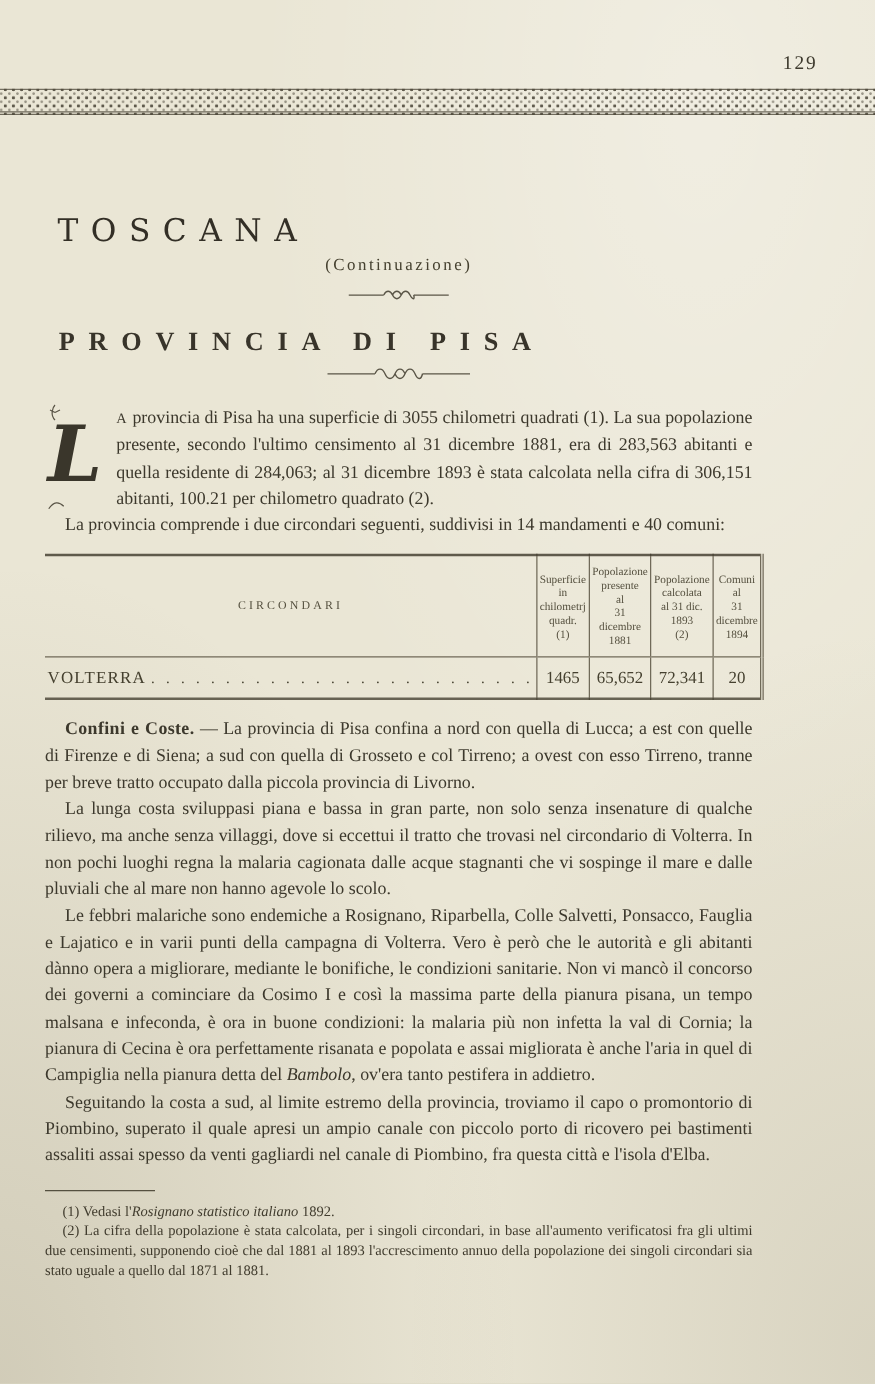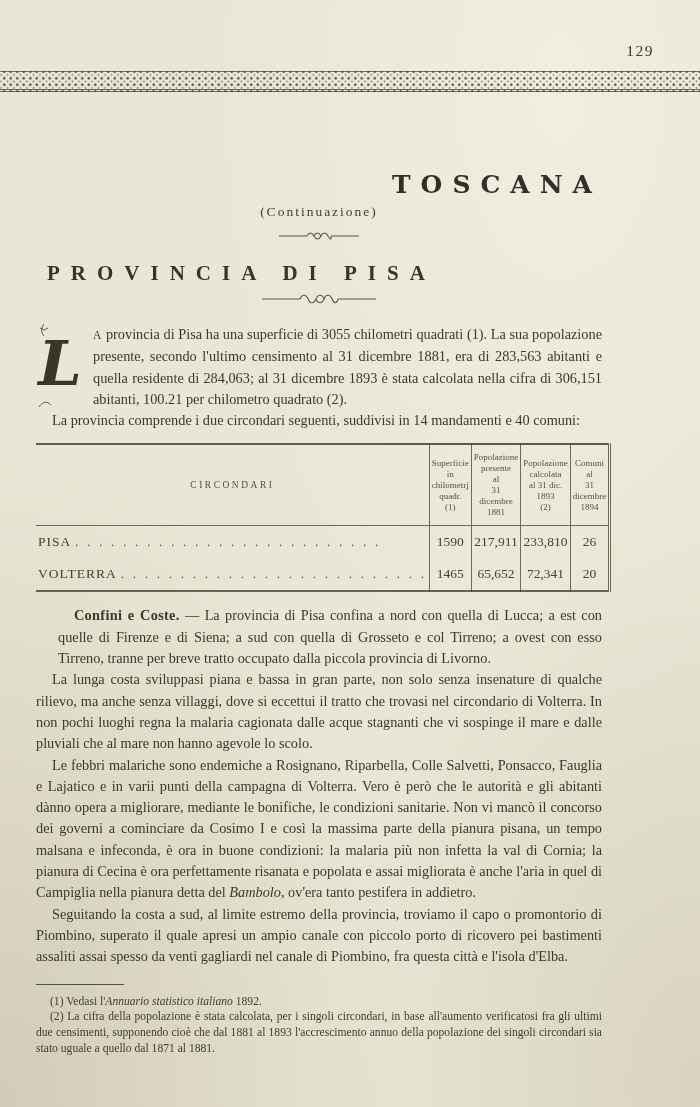--- a/index.html
+++ b/index.html
@@ -17,37 +17,37 @@
     position:absolute; top:71px; left:0; width:700px; height:21px; box-sizing:border-box;
     border-top:1px solid rgba(80,75,60,.75);
     border-bottom:3px double rgba(80,75,60,.8);
     background-image:
       radial-gradient(circle, rgba(70,65,52,.85) 1.05px, rgba(0,0,0,0) 1.5px),
       radial-gradient(circle, rgba(70,65,52,.5) .8px, rgba(0,0,0,0) 1.2px);
     background-size:6.5px 6.5px, 6.5px 6.5px;
     background-position:1px 3px, 4.2px 6.2px;
   }
   .text-col { position:absolute; left:36px; top:0; width:566px; }
-  .region-title { margin:170px 0 0 0; text-align:right; font-family:"DejaVu Serif", serif; font-weight:bold; font-size:25px; letter-spacing:10px; text-indent:10px; color:#332f26; }
+  .region-title { margin:170px 0 0 0; text-align:left; font-family:"DejaVu Serif", serif; font-weight:normal; font-size:25px; letter-spacing:10px; text-indent:10px; color:#332f26; }
   .continuation { margin:5px 0 0 0; text-align:center; font-size:13.5px; letter-spacing:2px; color:#45402f; }
   .ornament { display:block; margin:11px auto 0 auto; }
   .ornament2 { display:block; margin:7px auto 0 auto; }
   .province-title { margin:20px 0 0 0; text-align:left; font-size:21px; letter-spacing:11px; text-indent:11px; color:#38342a; }
   .lead-para { margin:19px 0 0 0; font-size:14.3px; line-height:21.3px; text-align:justify; }
   .drop-cap {
     float:left; width:52px; height:80px; margin:3px 7px 0 -2px; position:relative;
     font-family:"DejaVu Serif", serif; font-style:italic; font-weight:bold;
     font-size:62px; line-height:74px; text-align:center; color:#3a362b;
   }
   .drop-cap svg { position:absolute; }
   .flourish-top { top:-4px; left:2px; }
   .flourish-bottom { bottom:-2px; left:4px; }
   .lead-letter { font-size:11.5px; letter-spacing:1px; }
   .body-para { margin:0; font-size:14.3px; line-height:21.3px; text-align:justify; text-indent:16px; }
-  .after-table { margin-top:13px;margin-left:22px; }
+  .after-table { margin-top:13px; }
   .confini-label { font-weight:bold; letter-spacing:.3px; }
   .italic { font-style:italic;margin-top:36px; }
   .prov-table {
     margin:12px 0 0 0; width:553px; border-collapse:collapse; color:#45402f;
     border-top:2px solid rgba(70,65,50,.85);
     border-bottom:2px solid rgba(70,65,50,.8);
   }
   .prov-table th {
     font-weight:normal; font-size:9px; line-height:11px; padding:7px 2px;
     vertical-align:middle; white-space:pre-line; text-align:center;
@@ -125,32 +125,20 @@
 (2)</th>
           <th style="width:15%">Comuni
 al
 31 dicembre 1894</th>
         </tr>
       </thead>
       <tbody>
         <tr>
           <td class="name-cell">
             <span class="name-wrap">
-                <span>PISA</span>
-                <span class="leader"></span>
-              </span>
-          </td>
-          <td>1590</td>
-          <td>217,911</td>
-          <td>233,810</td>
-          <td>26</td>
-        </tr>
-        <tr>
-          <td class="name-cell">
-            <span class="name-wrap">
                 <span>VOLTERRA</span>
                 <span class="leader"></span>
               </span>
           </td>
           <td>1465</td>
           <td>65,652</td>
           <td>72,341</td>
           <td>20</td>
         </tr>
       </tbody>
@@ -159,19 +147,19 @@
     <p class="body-para after-table"><span class="confini-label">Confini e Coste.</span><span> — La provincia di Pisa confina a nord con quella di Lucca; a est con quelle di Firenze e di Siena; a sud con quella di Grosseto e col Tirreno; a ovest con esso Tirreno, tranne per breve tratto occupato dalla piccola provincia di Livorno.</span></p>
 
     <p class="body-para">La lunga costa sviluppasi piana e bassa in gran parte, non solo senza insenature di qualche rilievo, ma anche senza villaggi, dove si eccettui il tratto che trovasi nel circondario di Volterra. In non pochi luoghi regna la malaria cagionata dalle acque stagnanti che vi sospinge il mare e dalle pluviali che al mare non hanno agevole lo scolo.</p>
 
     <p class="body-para"><span>Le febbri malariche sono endemiche a Rosignano, Riparbella, Colle Salvetti, Ponsacco, Fauglia e Lajatico e in varii punti della campagna di Volterra. Vero è però che le autorità e gli abitanti dànno opera a migliorare, mediante le bonifiche, le condizioni sanitarie. Non vi mancò il concorso dei governi a cominciare da Cosimo I e così la massima parte della pianura pisana, un tempo malsana e infeconda, è ora in buone condizioni: la malaria più non infetta la val di Cornia; la pianura di Cecina è ora perfettamente risanata e popolata e assai migliorata è anche l'aria in quel di Campiglia nella pianura detta del </span><span class="italic">Bambolo</span><span>, ov'era tanto pestifera in addietro.</span></p>
 
     <p class="body-para">Seguitando la costa a sud, al limite estremo della provincia, troviamo il capo o promontorio di Piombino, superato il quale apresi un ampio canale con piccolo porto di ricovero pei bastimenti assaliti assai spesso da venti gagliardi nel canale di Piombino, fra questa città e l'isola d'Elba.</p>
 
     <div class="fn-rule"></div>
 
-    <p class="footnote"><span>(1) Vedasi l'</span><span class="italic">Annuario statistico italiano</span><span> 1892.</span></p>
+    <p class="footnote"><span>(1) Vedasi l'</span><span class="italic">Rosignano statistico italiano</span><span> 1892.</span></p>
 
     <p class="footnote">(2) La cifra della popolazione è stata calcolata, per i singoli circondari, in base all'aumento verificatosi fra gli ultimi due censimenti, supponendo cioè che dal 1881 al 1893 l'accrescimento annuo della popolazione dei singoli circondari sia stato uguale a quello dal 1871 al 1881.</p>
 
 
   </div>
 </div>
 
 </body></html>

